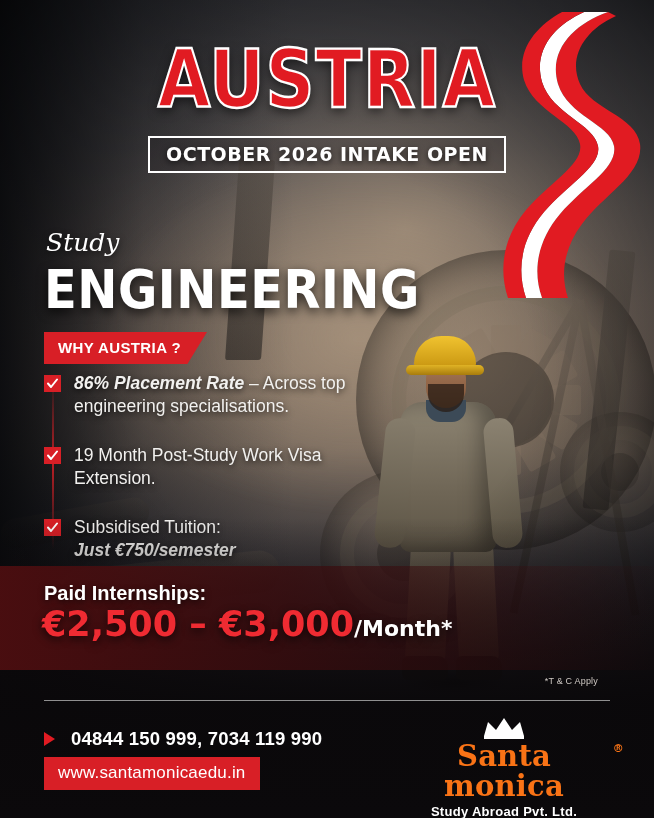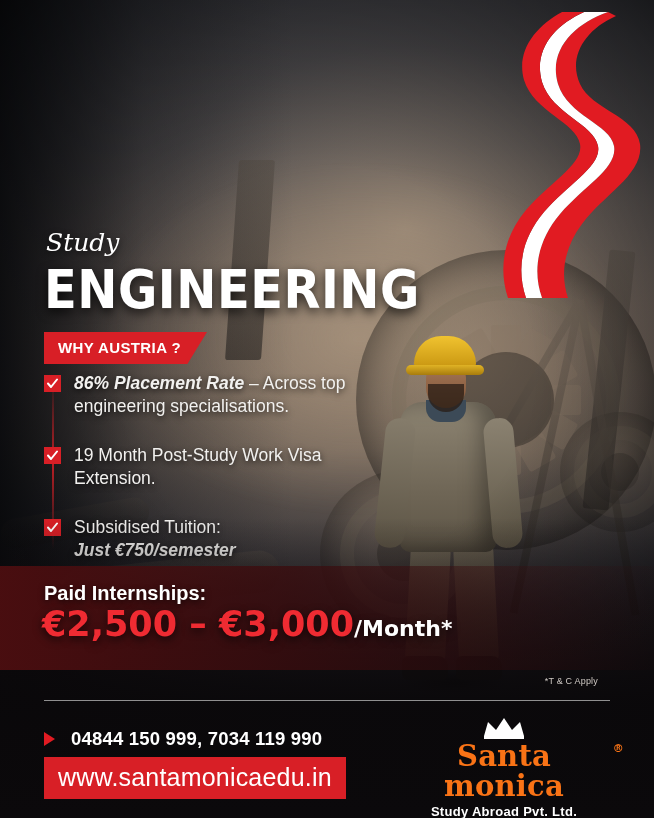--- a/index.html
+++ b/index.html
@@ -278,21 +278,21 @@
     width: 0; height: 0;
     border-left: 11px solid #e11b22;
     border-top: 7px solid transparent;
     border-bottom: 7px solid transparent;
     display: inline-block;
   }
   .website {
     position: absolute; left: 44px; top: 757px;
     background: #d81f26;
     color: #ffffff;
-    font-size: 25px;
+    font-size: 17px;
     padding: 6px 14px 7px;
     letter-spacing: .2px;
   }
   .brand { position: absolute; right: 40px; top: 716px; width: 220px; text-align: center; }
   .brand-crown { display: block; margin: 0 auto 1px; }
   .brand-name {
     color: #f97316;
     font-family: "DejaVu Serif", serif;
     font-weight: bold;
     font-size: 29px;
@@ -370,20 +370,25 @@
         <path d="M152 4 C120 18 104 46 116 72 C128 98 172 104 176 132 C180 162 140 182 118 212 C100 236 96 262 104 286
                  L78 286 C68 258 74 228 96 202 C120 174 154 156 150 134 C146 112 104 104 94 72 C84 38 110 12 144 0 Z" fill="#e11b22"></path>
         <path d="M144 0 C110 12 84 38 94 72 C104 104 146 112 150 134 C154 156 120 174 96 202 C74 228 68 258 78 286
                  L62 286 C52 256 58 226 80 200 C104 172 138 154 134 134 C130 112 88 102 78 70 C68 34 96 8 130 -4 Z" fill="#ffffff"></path>
         <path d="M130 -4 C96 8 68 34 78 70 C88 102 130 112 134 134 C138 154 104 172 80 200 C58 226 52 256 62 286
                  L44 286 C34 256 40 224 62 198 C86 170 120 152 116 132 C112 110 70 100 60 68 C50 32 82 4 116 -8 Z" fill="#e11b22"></path>
       </g>
     </svg>
   </div>
 
+  <div class="headline-wrap">
+    <div class="headline">AUSTRIA</div>
+    <div style="display:block"></div>
+    <div class="intake-badge">OCTOBER 2026 INTAKE OPEN</div>
+  </div>
 
   <div class="study">Study</div>
   <div class="engineering">ENGINEERING</div>
 
   <div class="why-tag">WHY AUSTRIA ?</div>
 
   <div class="bullets">
     <div class="bullet-rule"></div>
 
     <div class="bullet">

